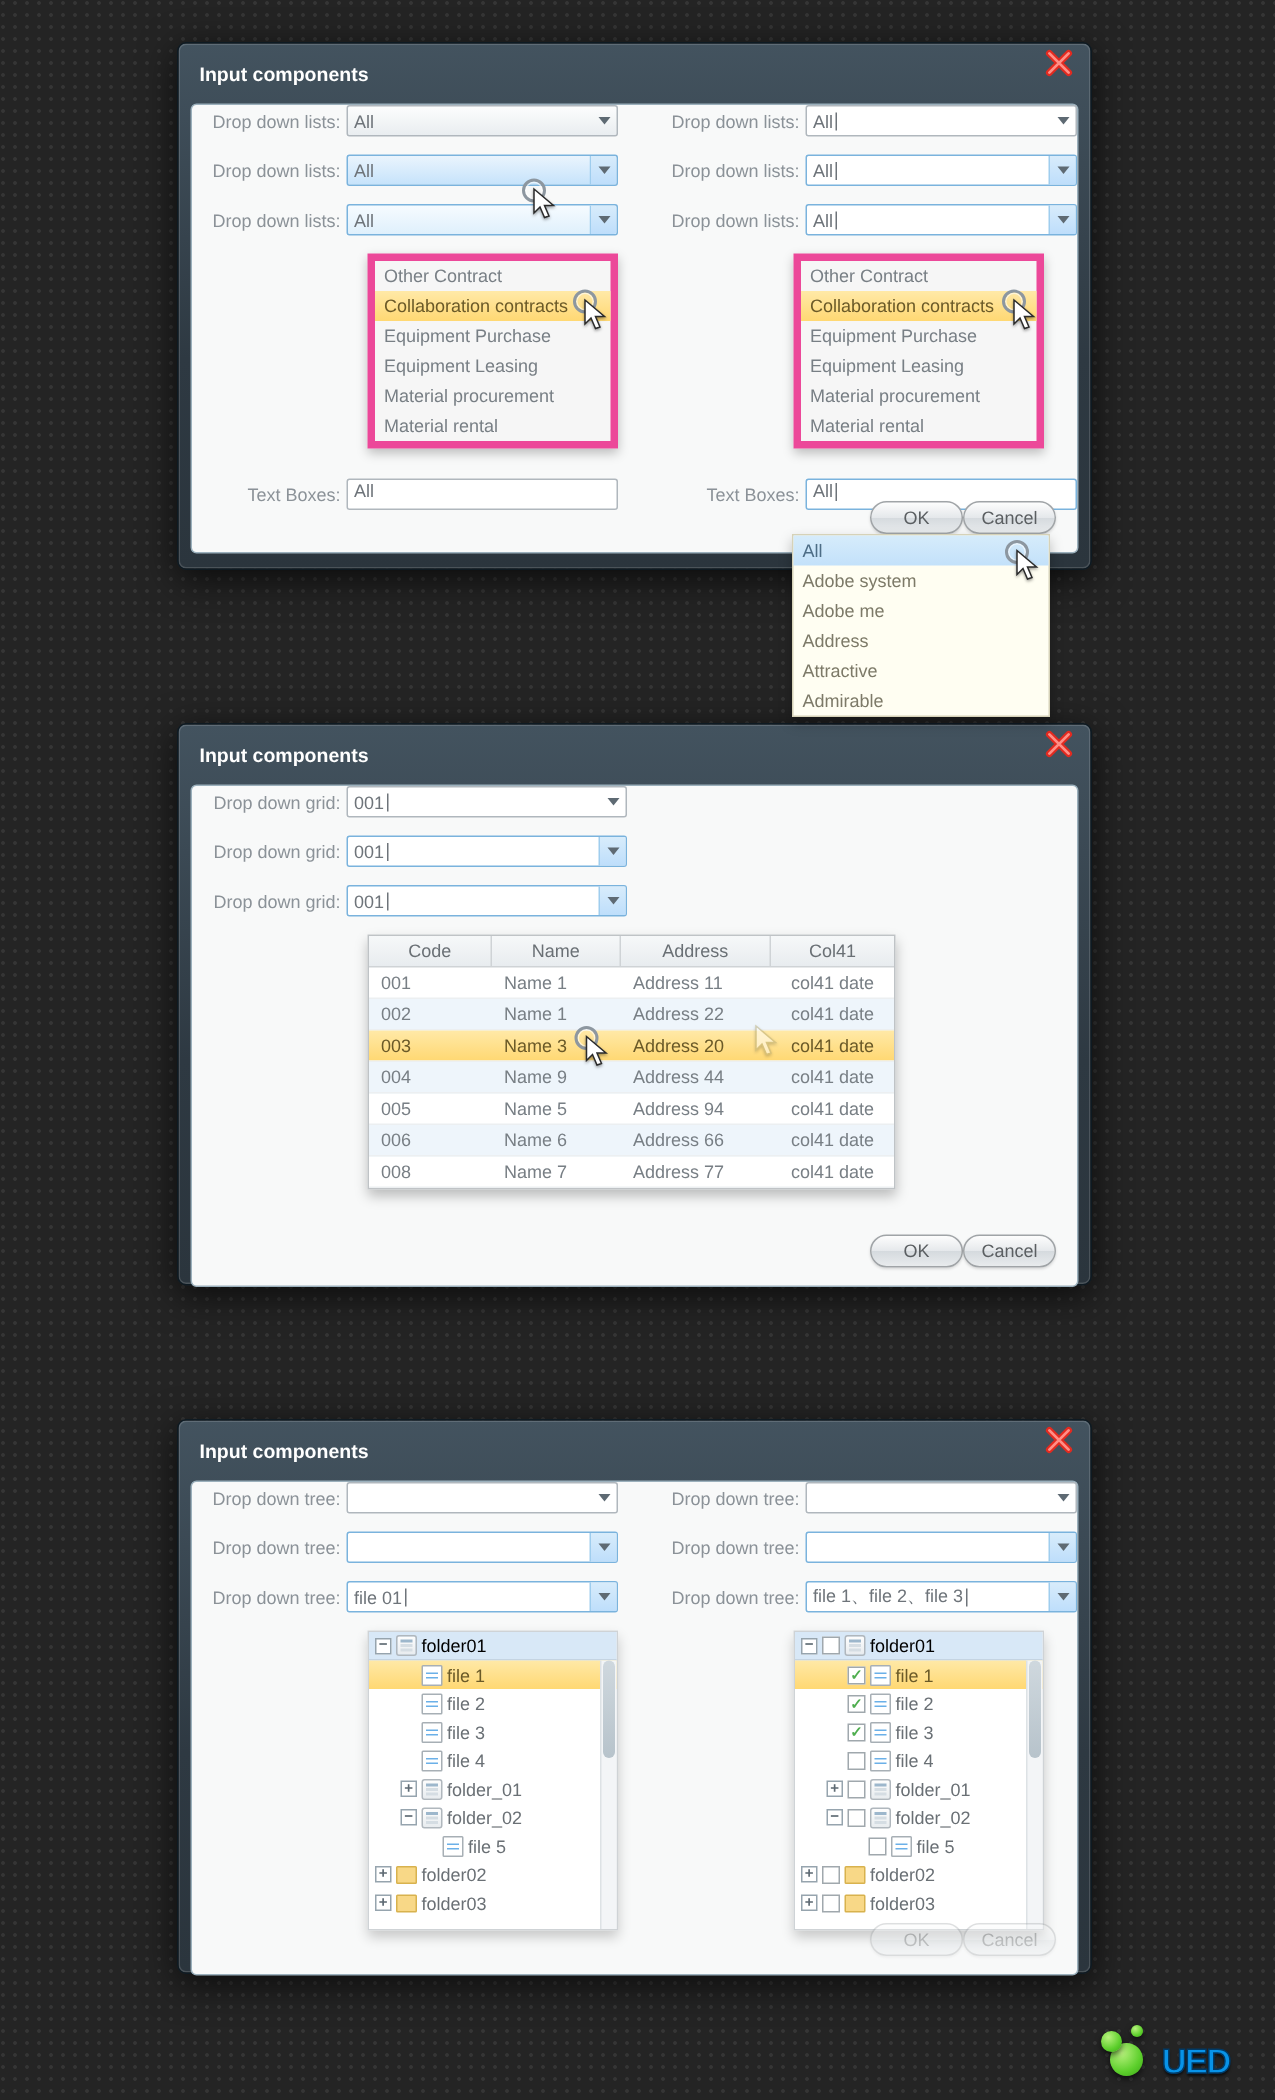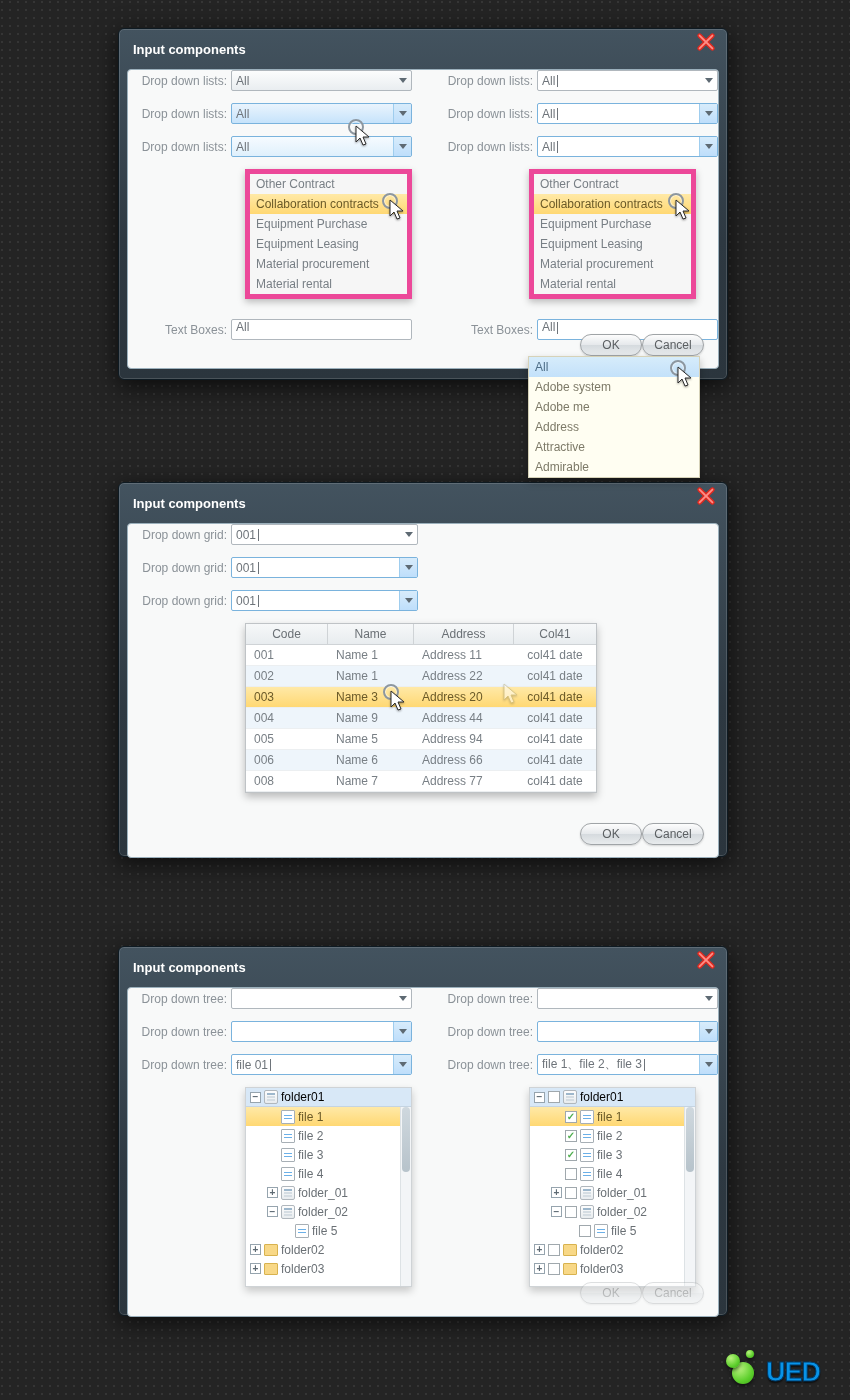--- a/index.html
+++ b/index.html
@@ -78,21 +78,21 @@
 .cb { width:12px; height:12px; border:1px solid #a0a8ad; background:#fff; display:flex; align-items:center; justify-content:center; font-size:10px; color:#4fae4f; font-weight:bold; }
 
 .cursor { position:absolute; width:20px; height:24px; pointer-events:none; }
 .cursor svg { width:100%; height:100%; filter:drop-shadow(0 1px 1px rgba(0,0,0,0.4)); }
 .ring { position:absolute; width:16px; height:16px; border:2px solid #8d97a0; border-radius:50%; box-shadow:0 0 0 1px rgba(255,255,255,0.6) inset; pointer-events:none; }
 
 .logo { position:absolute; right:30px; bottom:12px; display:flex; align-items:flex-end; gap:2px; }
 .blob { width:22px; height:22px; background:radial-gradient(circle at 35% 30%, #b9f27e, #5dcf2c 60%, #3aa516); border-radius:50%; box-shadow:0 2px 4px rgba(0,0,0,0.6); }
 .blob.s1 { width:14px; height:14px; position:absolute; left:-6px; top:-8px; }
 .blob.s2 { width:8px; height:8px; position:absolute; left:14px; top:-12px; }
-.ued { font-family:Arial; font-weight:900; font-size:27px; color:#0893e8; -webkit-text-stroke:1px #003a66; text-shadow:0 2px 2px rgba(0,0,0,0.7); margin-left:6px; letter-spacing:-1px; }
+.ued { font-family:Arial; font-weight:900; font-size:23px; color:#0893e8; -webkit-text-stroke:1px #003a66; text-shadow:0 2px 2px rgba(0,0,0,0.7); margin-left:6px; letter-spacing:-1px; }
 .sp { display:inline-block; width:var(--w,10px); }
 </style>
 </head>
 <body>
 
 <div class="dialog d1">
   <div class="titlebar">
     <span>Input components</span>
     <span class="close">
       <svg viewBox="0 0 24 24">

